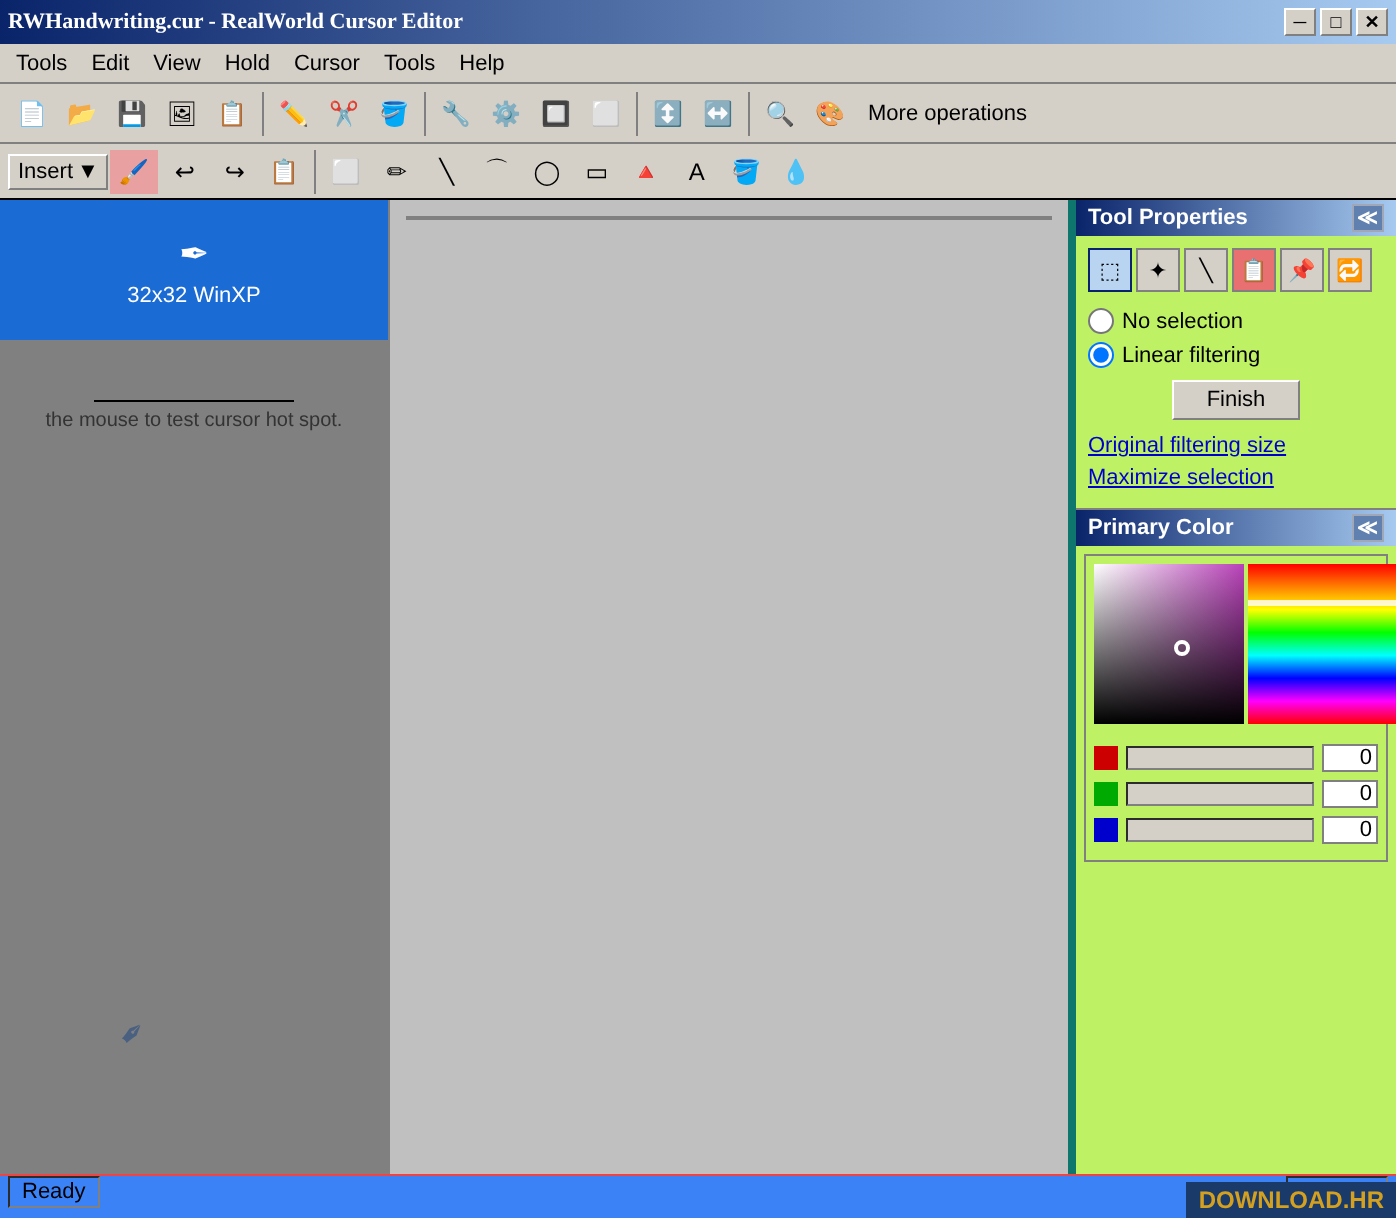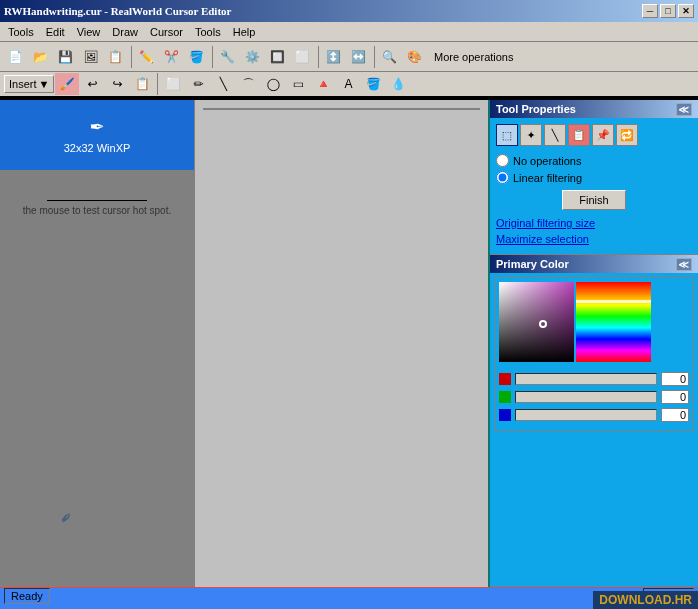--- a/index.html
+++ b/index.html
@@ -75,21 +75,21 @@
       cursor: pointer;
     }
 
     
     .toolbar2 {
       background: #d4d0c8;
       height: 28px;
       display: flex;
       align-items: center;
       padding: 2px 4px;
-      border-bottom: 4px solid #000000;
+      border-bottom: 1px solid #000000;
       gap: 1px;
     }
     .insert-btn {
       background: #d4d0c8;
       border: 1px solid #808080;
       border-top-color: #fff;
       border-left-color: #fff;
       display: flex; align-items: center;
       padding: 2px 4px;
       cursor: pointer;
@@ -179,23 +179,23 @@
       position: relative;
     }
     .grid-overlay {
       position: absolute;
       top: 0; left: 0; right: 0; bottom: 0;
       pointer-events: none;
     }
 
     
     .right-panel {
-      width: 210px;
-      background: #0ea5e9;
-      border-left: 2px solid #0f766e;
+      width: 164px;
+      background: #bef264;
+      border-left: 4px solid #0f766e;
       display: flex;
       flex-direction: column;
       overflow: hidden;
     }
 
     
     .panel-header {
       background: linear-gradient(to right, #0a246a, #a6caf0);
       color: white;
       padding: 2px 6px;
@@ -382,21 +382,21 @@
     <div class="title-btn">─</div>
     <div class="title-btn">□</div>
     <div class="title-btn">✕</div>
   </div>
 </div>
 
 <div class="menu-bar">
   <span class="menu-item">Tools</span>
   <span class="menu-item">Edit</span>
   <span class="menu-item">View</span>
-  <span class="menu-item">Draw</span>
+  <span class="menu-item">Hold</span>
   <span class="menu-item">Cursor</span>
   <span class="menu-item">Tools</span>
   <span class="menu-item">Help</span>
 </div>
 
 <div class="toolbar">
   <div class="toolbar-btn">📄</div>
   <div class="toolbar-btn">📂</div>
   <div class="toolbar-btn">💾</div>
   <div class="toolbar-btn">🖼</div>
@@ -504,21 +504,21 @@
         <div class="tool-icon-btn active">⬚</div>
         <div class="tool-icon-btn">✦</div>
         <div class="tool-icon-btn">╲</div>
         <div class="tool-icon-btn" style="background:#e87070; color:white;">📋</div>
         <div class="tool-icon-btn" style="background:#d4d0c8;">📌</div>
         <div class="tool-icon-btn">🔁</div>
       </div>
 
       <div class="radio-row">
         <input type="radio" name="filtering" class="radio-input" style="">
-        <label>No operations</label>
+        <label>No selection</label>
       </div>
       <div class="radio-row">
         <input type="radio" name="filtering" class="radio-input" checked="" style="">
         <label>Linear filtering</label>
       </div>
 
       <button class="finish-btn">Finish</button>
 
       <a class="link-text">Original filtering size</a>
       <a class="link-text">Maximize selection</a>

